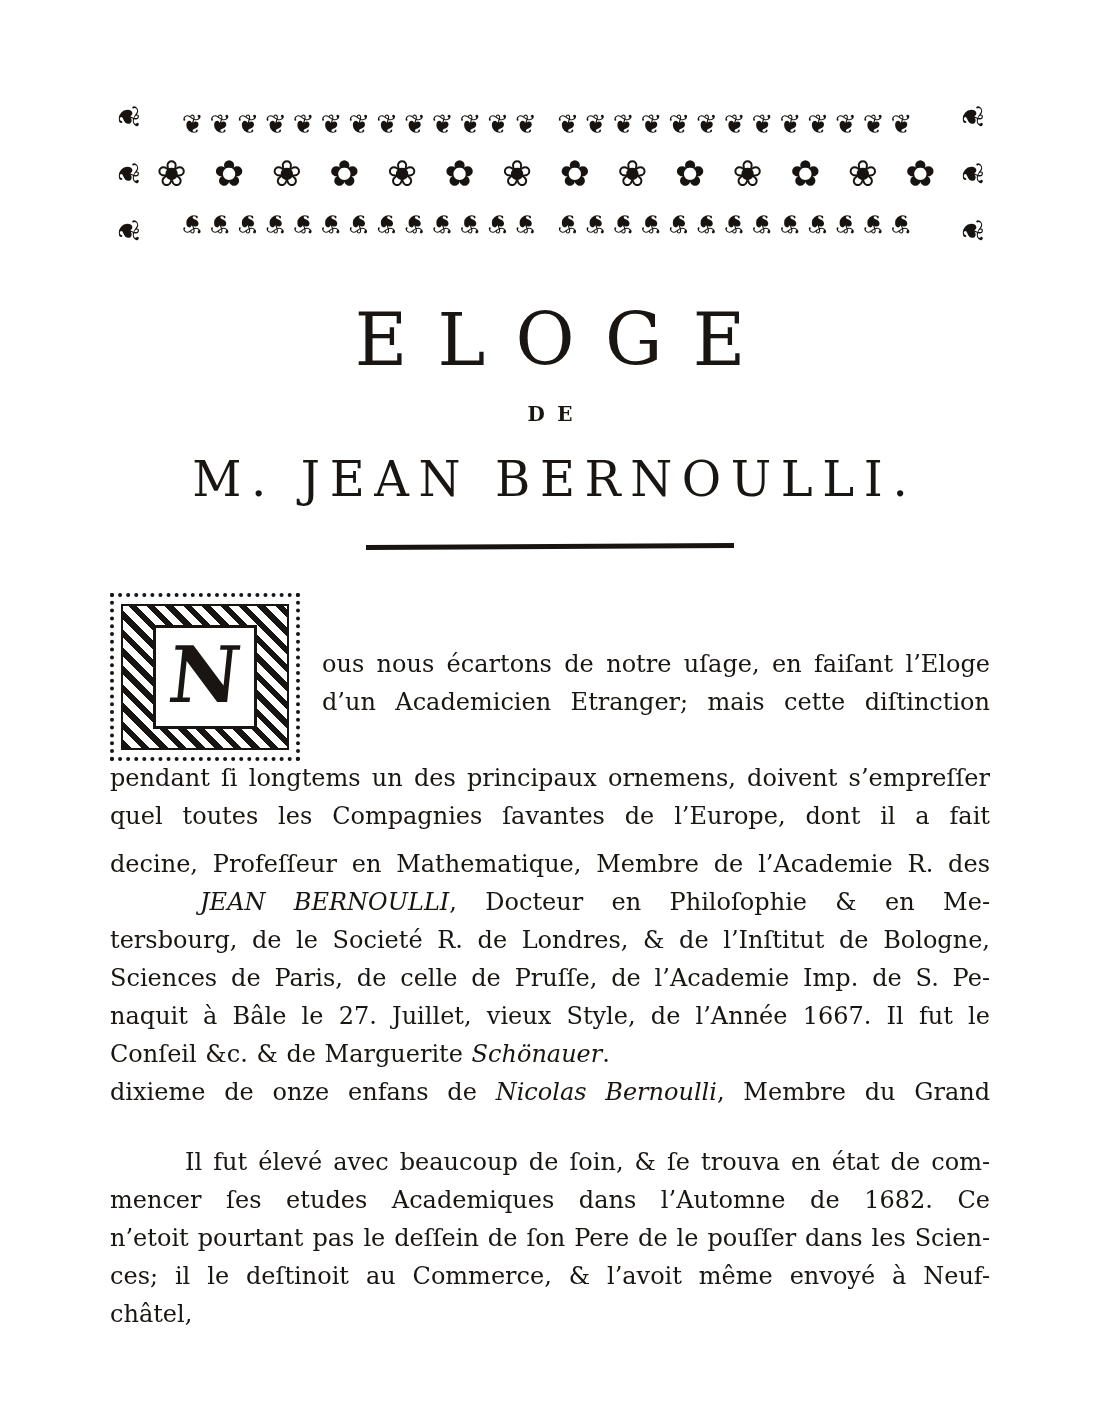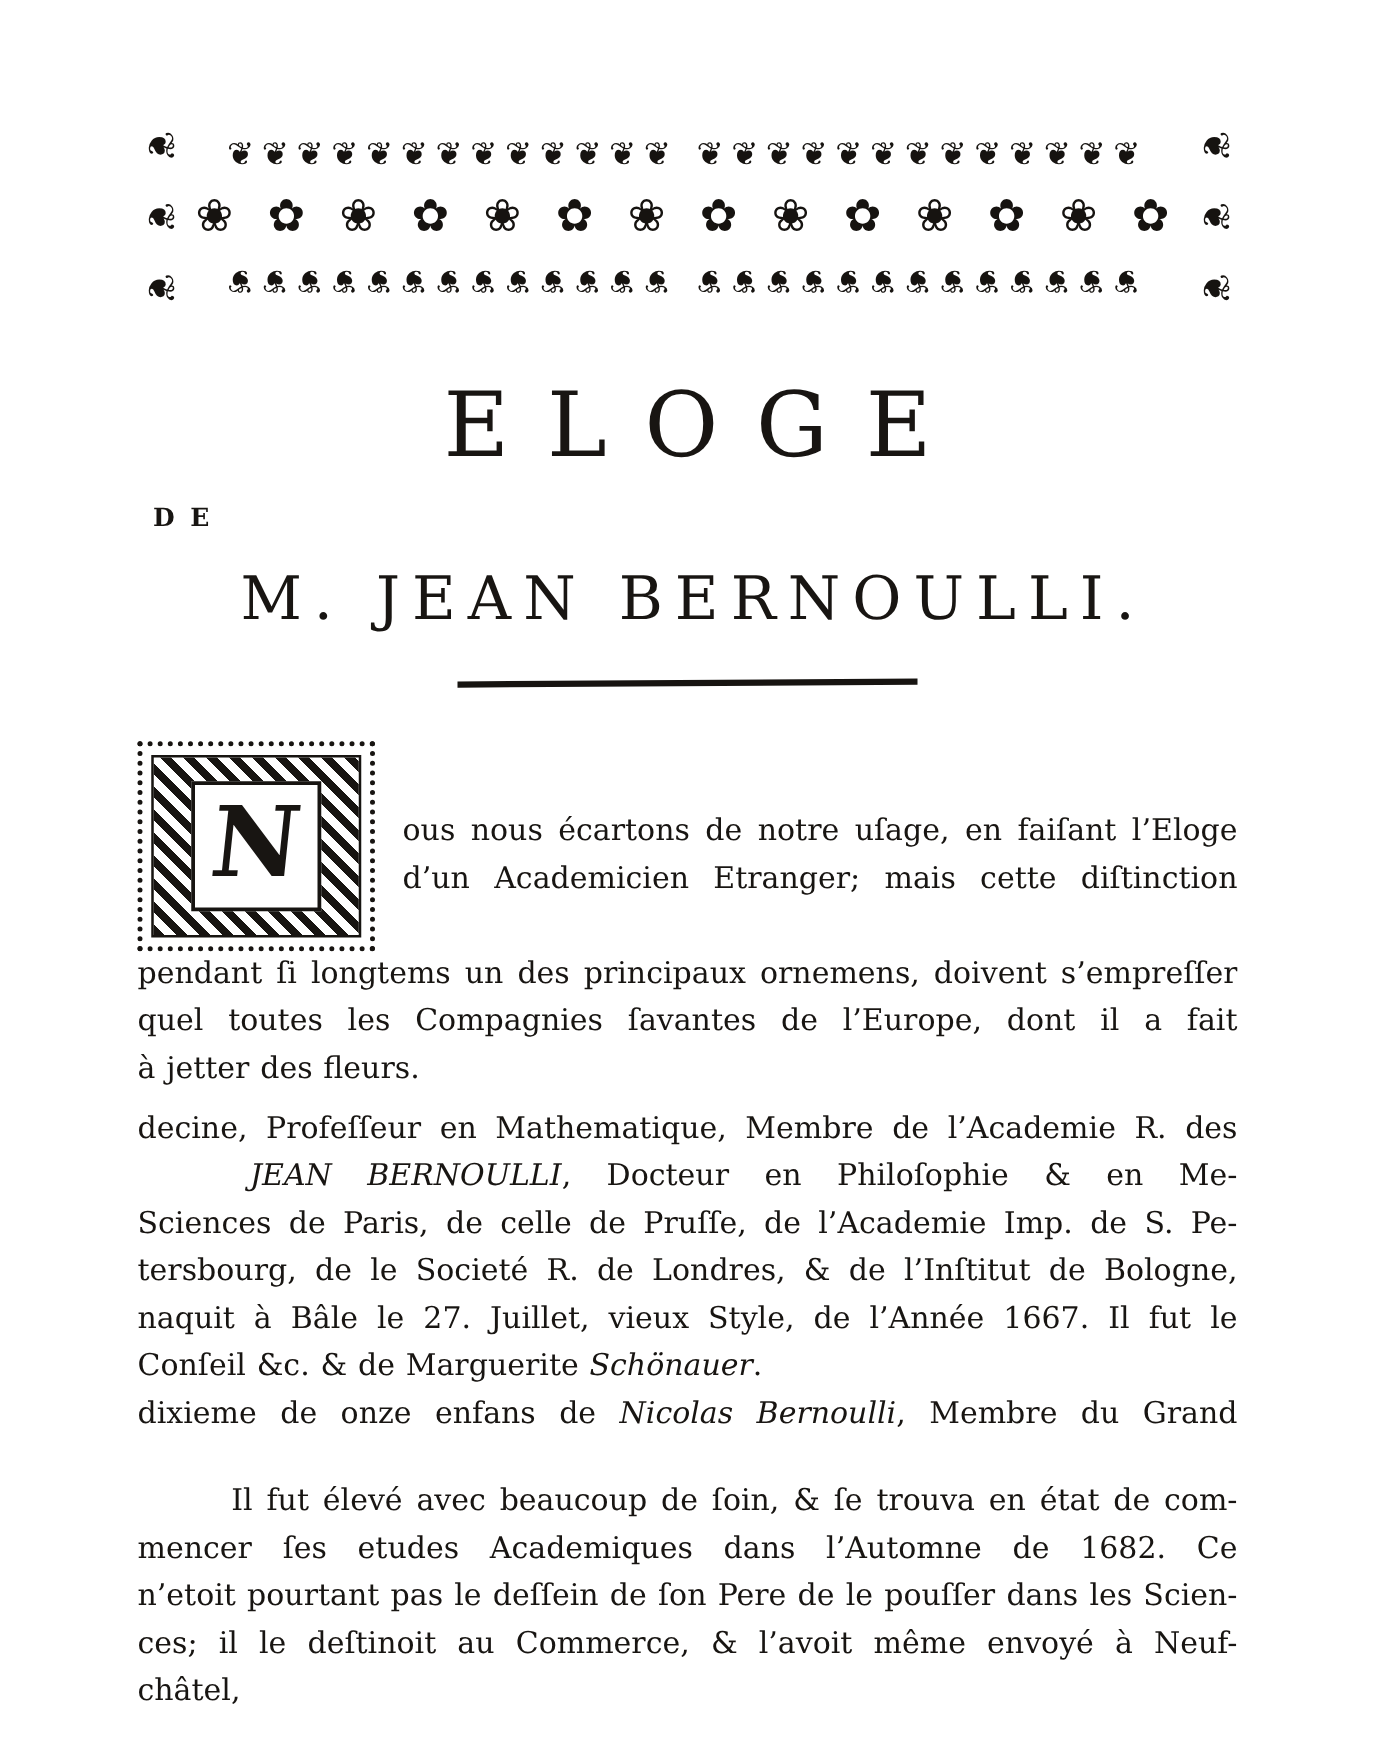--- a/index.html
+++ b/index.html
@@ -34,21 +34,21 @@
   .band-row-c { font-size:26px; letter-spacing:6px; height:45px; line-height:45px; overflow:hidden;
     transform:scaleY(-1); }
 
   
   .t-main {
     margin:58px 0 0; text-align:center;
     font-size:72px; line-height:1; font-weight:normal;
     letter-spacing:0.42em; text-indent:0.42em;
   }
   .t-de {
-    margin-top:26px; text-align:left;
+    margin-top:26px; text-align:center;
     font-size:20px; font-weight:bold;
     letter-spacing:0.62em; text-indent:0.62em;
   }
   .t-sub {
     margin:28px 0 0; text-align:center;
     font-size:48px; line-height:1.05; font-weight:normal;
     letter-spacing:0.20em; text-indent:0.20em;
   }
   .rule {
     width:368px; height:5px; background:#171411;
@@ -138,30 +138,29 @@
               </div>
             </div>
           </div>
           <div class="p1lines">
             <div class="ln"><span>ous nous écartons de notre uſage, en faiſant l’Eloge</span></div>
             <div class="ln"><span>d’un Academicien Etranger; mais cette diſtinction</span></div>
           </div>
         </div>
         <div class="ln"><span>pendant ſi longtems un des principaux ornemens, doivent s’empreſſer</span></div>
         <div class="ln"><span>quel toutes les Compagnies ſavantes de l’Europe, dont il a fait</span></div>
-        <div class="ln lastln"><span>à jetter des fleurs.</span></div>
       </div>
 
       <div class="p2">
         <div class="ln"><span>decine, Profeſſeur en Mathematique, Membre de l’Academie R. des</span></div>
         <div class="ln">
           <span class="ind90"></span><span class="it">JEAN BERNOULLI</span><span>, Docteur en Philoſophie &amp; en Me-</span>
         </div>
+        <div class="ln"><span>tersbourg, de le Societé R. de Londres, &amp; de l’Inſtitut de Bologne,</span></div>
         <div class="ln"><span>Sciences de Paris, de celle de Pruſſe, de l’Academie Imp. de S. Pe-</span></div>
-        <div class="ln"><span>tersbourg, de le Societé R. de Londres, &amp; de l’Inſtitut de Bologne,</span></div>
         <div class="ln"><span>naquit à Bâle le 27. Juillet, vieux Style, de l’Année 1667.  Il fut le</span></div>
         <div class="ln lastln">
           <span>Conſeil &amp;c. &amp; de Marguerite </span><span class="it">Schönauer</span><span>.</span>
         </div>
         <div class="ln">
           <span>dixieme de onze enfans de </span><span class="it">Nicolas Bernoulli</span><span>, Membre du Grand</span>
         </div>
       </div>
 
       <div class="p3">

